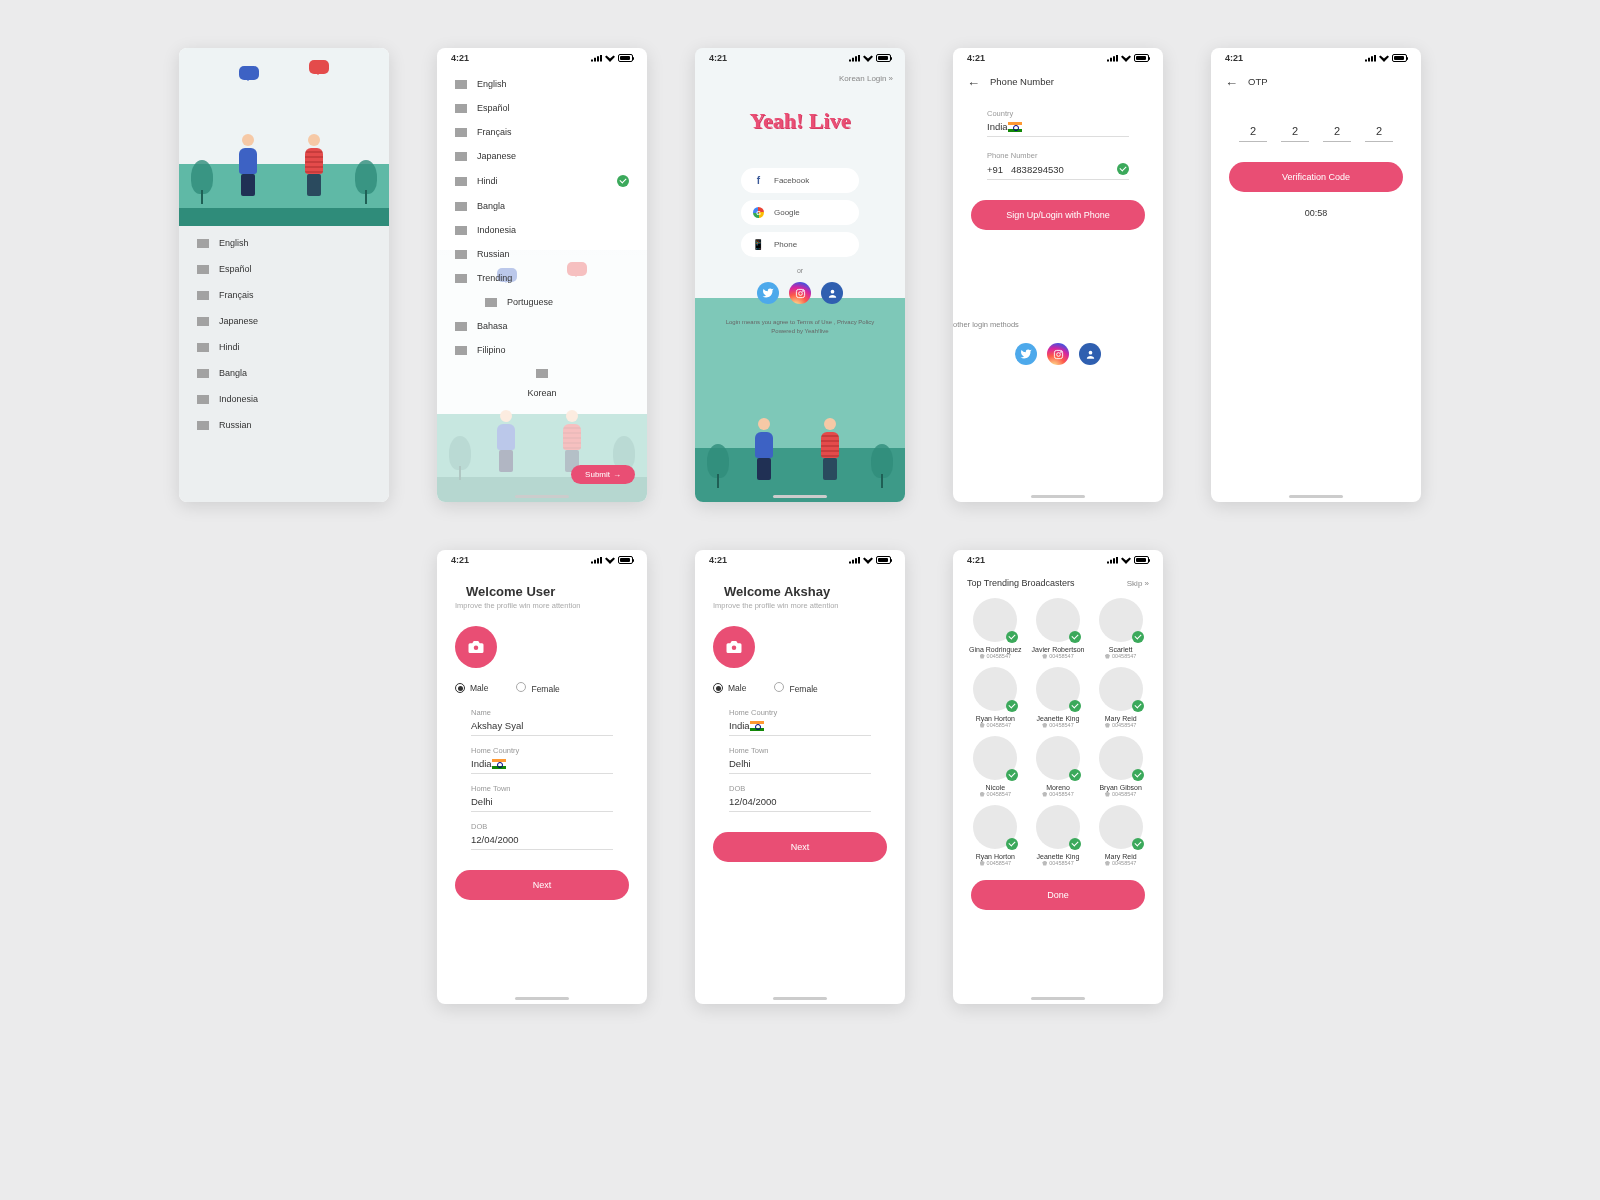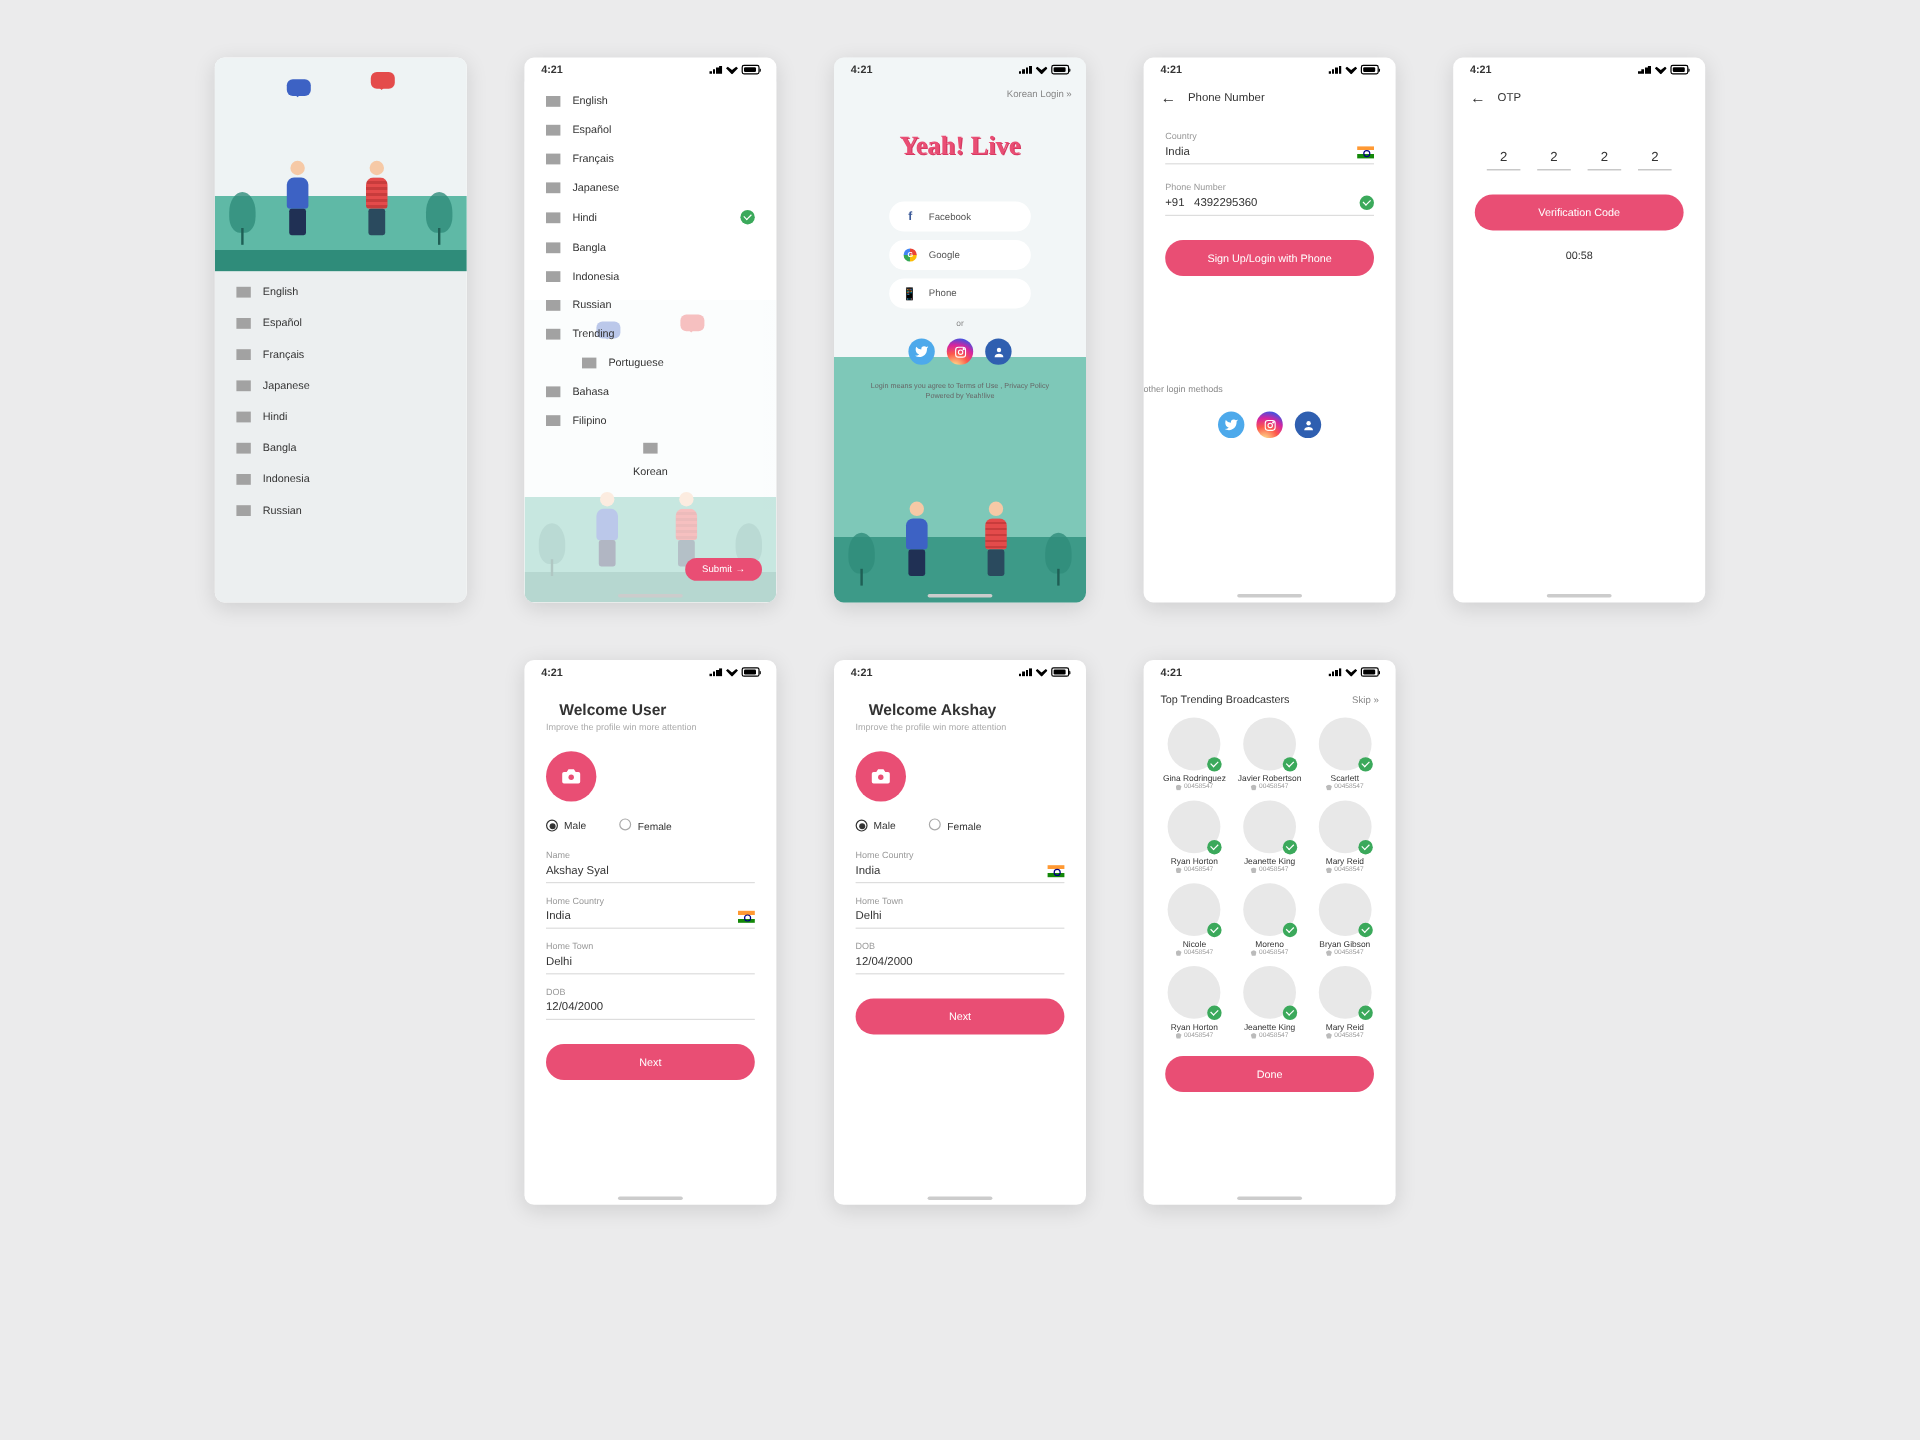--- a/index.html
+++ b/index.html
@@ -56,23 +56,23 @@
 .soc{width:22px;height:22px;border-radius:50%;display:flex;align-items:center;justify-content:center;color:#fff;font-size:10px;font-weight:700}
 .tw{background:#4da9eb}.ig{background:radial-gradient(circle at 30% 110%,#fdf497 0,#fd5949 40%,#d6249f 65%,#285AEB 90%)}.pr{background:#2f5fb0}
 .fine{font-size:6px;color:#666;text-align:center;margin-top:14px;line-height:1.5}
 .s3 .tree-row{position:absolute;left:0;right:0;bottom:0;height:110px}
 .s3 .person{bottom:20px}
 .s3 .tree{bottom:14px}
 
 
 .topbar{display:flex;align-items:center;gap:10px;padding:6px 14px;font-size:9.5px;font-weight:500}
 .back{font-size:13px;font-weight:400}
-.field-group{padding:0 18px;margin-top:14px}
+.field-group{padding:0 34px;margin-top:14px}
 .flabel{font-size:7.5px;color:#999;margin-bottom:3px}
-.fval{font-size:9.5px;padding-bottom:4px;border-bottom:1px solid #ddd;display:flex;align-items:center;justify-content:space-between}
+.fval{font-size:9.5px;padding-bottom:4px;border-bottom:1px solid #ddd;display:flex;align-items:center;}
 .flag{width:14px;height:10px;background:linear-gradient(#ff9933 0 33%,#fff 33% 66%,#138808 66%);position:relative}
 .flag::after{content:"";position:absolute;left:5px;top:3px;width:4px;height:4px;border:0.5px solid #000080;border-radius:50%}
 .big-btn{margin:20px 18px 0;background:#e94e74;color:#fff;text-align:center;padding:10px 0;border-radius:18px;font-size:9px;font-weight:500}
 .other{text-align:left;font-size:7.5px;color:#888;margin-top:90px}
 .s4 .soc-row{margin-top:14px}
 
 
 .otp-row{display:flex;gap:14px;justify-content:center;margin-top:30px}
 .otp-cell{width:28px;text-align:center;padding-bottom:4px;border-bottom:1px solid #bbb;font-size:11px}
 .timer{text-align:center;margin-top:16px;font-size:9px}
@@ -329,21 +329,21 @@
   <div class="field-group">
       <div class="flabel">Country</div>
       <div class="fval">
         <span>India</span>
         <span class="flag"></span>
       </div>
     </div>
   <div class="field-group">
       <div class="flabel">Phone Number</div>
       <div class="fval">
-        <span><span>+91</span>&nbsp;&nbsp;&nbsp;<span>4392295360</span></span>
+        <span><span>+91</span>&nbsp;&nbsp;&nbsp;<span>4838294530</span></span>
         <span class="check"></span>
       </div>
     </div>
   <div class="big-btn">Sign Up/Login with Phone</div>
   <div class="other">other login methods</div>
   <div class="soc-row">
     <div class="soc tw">
         <svg width="12" height="12" viewBox="0 0 24 24" fill="#fff">
           <path d="M23 3a10.9 10.9 0 01-3.14 1.53A4.48 4.48 0 0016 3a4.5 4.5 0 00-4.5 4.5v1A10.66 10.66 0 013 4s-4 9 5 13a11.64 11.64 0 01-7 2c9 5 20 0 20-11.5a4.5 4.5 0 00-.08-.83A7.72 7.72 0 0023 3z"></path>
         </svg>

